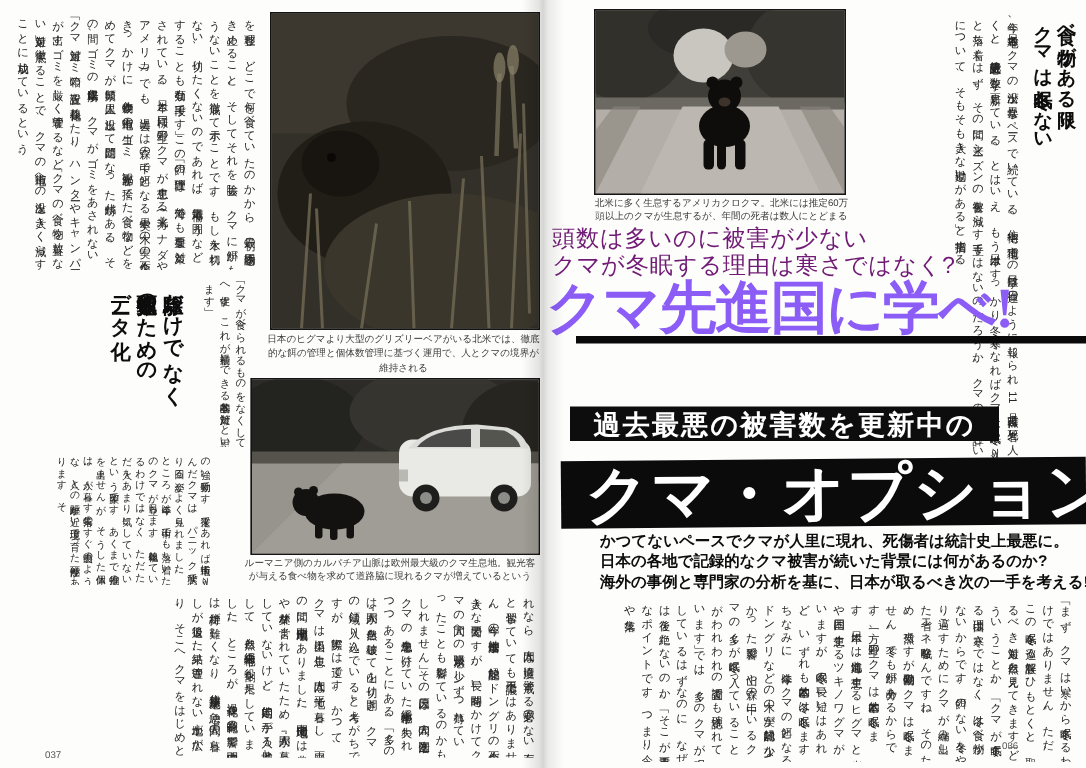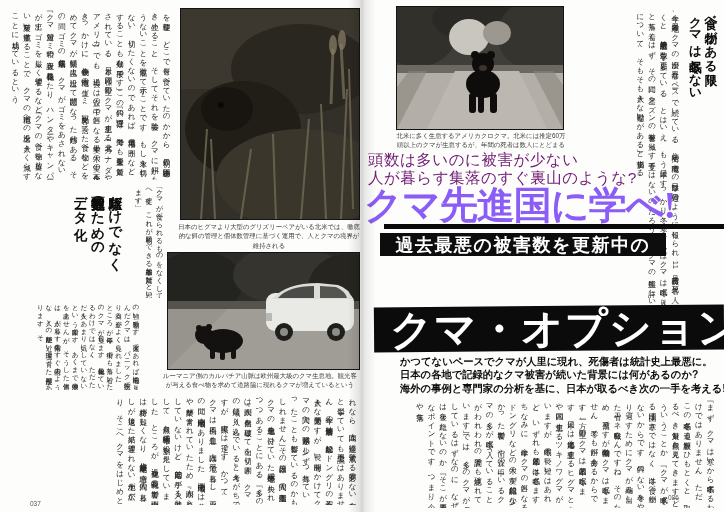--- a/index.html
+++ b/index.html
@@ -15,21 +15,21 @@
   .sb-head{font-size:12.5px;line-height:1.25;font-weight:bold;color:#0d0d0d;margin-left:6px;}
   .sb-body{font-size:7.5px;line-height:1.55;letter-spacing:0.5px;}
   .caption{font-size:6.4px;line-height:1.45;color:#3a3a3a;text-align:center;}
   .photo{border:1px solid #141414;background:#777;}
   .photo svg{display:block;}
   .kicker{font-size:15.5px;line-height:1.15;font-weight:normal;color:#701a75;letter-spacing:0.5px;}
   .title-main{font-family:"Liberation Serif","DejaVu Serif",serif;font-weight:bold;
               font-size:38px;letter-spacing:-1px;color:#8b5cf6;white-space:nowrap;}
   .rule{background:#0a0a0a;}
   .band{background:#0d0d0d;color:#fff;font-weight:bold;font-size:18px;letter-spacing:1.5px;
-        display:flex;align-items:center;justify-content:center;white-space:nowrap;}
+        display:flex;align-items:center;justify-content:center;white-space:nowrap;margin-top:38px;}
   .bigbox{background:#0b0b0b;color:#ffffff;font-weight:bold;font-size:42px;letter-spacing:1px;
           display:flex;align-items:center;white-space:nowrap;padding-left:16px;box-sizing:border-box;}
   .lead{font-size:10.3px;line-height:1.3;font-weight:bold;color:#0d0d0d;white-space:nowrap;}
   .pgnum{font-size:6.5px;color:#555;}
   .gutter{top:0;height:512px;pointer-events:none;
     background:linear-gradient(90deg,rgba(0,0,0,0) 0%,rgba(0,0,0,0.10) 40%,rgba(0,0,0,0.16) 50%,rgba(0,0,0,0.08) 62%,rgba(0,0,0,0) 100%);}
 </style>
 </head>
 <body>
 
@@ -150,21 +150,21 @@
   <div class="abs v" style="left:564px;top:8px;width:154px;height:324px;">
     <div class="sb-head">
       <span>食べ物がある限り</span><br>
       <span>クマは冬眠しない</span>
     </div>
     <div class="sb-body">今年、日本各地でクマの出没が異常なペースで続いている。住宅街や市街地での目撃は連日のように報じられ、11月末時点で死者13人、負傷者は200人近くと、統計史上最悪の数字を更新している。とはいえ、もう日本はすっかり冬。寒くなればクマは冬眠に入り、目撃や被害も自然と落ち着くはず。その間に来シーズンの被害を減らす手立てはないのだろうか。クマの生態に詳しい東京農工大学の小池伸介教授は「冬眠について、そもそも大きな勘違いがある」と指摘する。</div>
   </div>
 
   <div class="abs kicker" style="left:368px;top:151px;">
     <div>頭数は多いのに被害が少ない</div>
-    <div>人が暮らす集落のすぐ裏山のような?</div>
+    <div>クマが冬眠する理由は寒さではなく?</div>
   </div>
 
   <div class="abs title-main" style="left:364px;top:180px;">クマ先進国に学べ!</div>
   <div class="abs rule" style="left:384px;top:224px;width:340px;height:5px;"></div>
 
   <div class="abs band" style="left:380px;top:233px;width:286px;height:23px;">過去最悪の被害数を更新中の</div>
 
   <div class="abs bigbox" style="left:374px;top:306px;width:350px;height:45px;transform:rotate(-0.5deg);">クマ・オプション</div>
 
   <div class="abs lead" style="left:400px;top:355px;">

